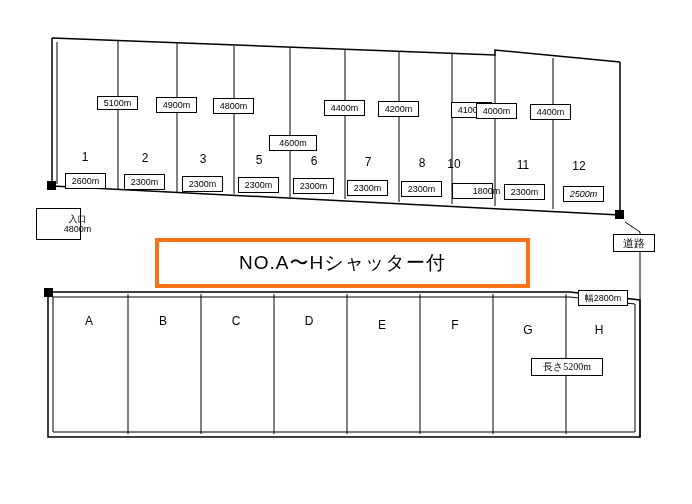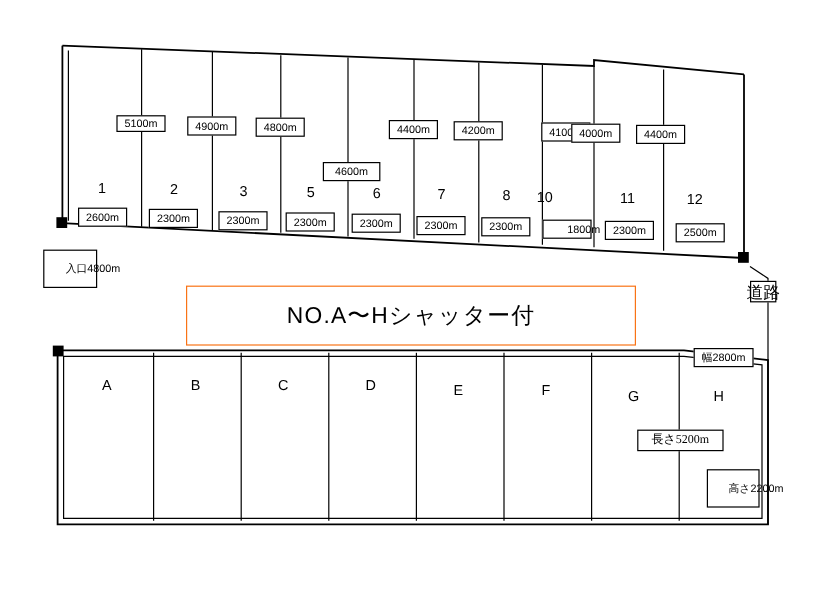--- a/index.html
+++ b/index.html
@@ -44,28 +44,28 @@
     color: #000;
     text-align: center;
     white-space: nowrap;
     background: transparent;
     border: none;
     display: flex;
     align-items: center;
     justify-content: center;
   }
   .lbl.two-line {
-    flex-direction: row;
+    flex-direction: column;
     line-height: 1.15;
     padding-left: 38px;
   }
   .big-box {
     position: absolute;
     box-sizing: border-box;
-    border: 1px solid #f97316;
+    border: 4px solid #f97316;
     background: #ffffff;
     display: flex;
     align-items: center;
     justify-content: center;
     font-size: 19px;
     color: #000;
     letter-spacing: 1px;
   }
 </style>
 </head>
@@ -138,41 +138,37 @@
 
   <div class="lbl" style="left:65px;  top:173px; width:41px; height:16px;">2600m</div>
   <div class="lbl" style="left:124px; top:174px; width:41px; height:16px;">2300m</div>
   <div class="lbl" style="left:182px; top:176px; width:41px; height:16px;">2300m</div>
   <div class="lbl" style="left:238px; top:177px; width:41px; height:16px;">2300m</div>
   <div class="lbl" style="left:293px; top:178px; width:41px; height:16px;">2300m</div>
   <div class="lbl" style="left:347px; top:180px; width:41px; height:16px;">2300m</div>
   <div class="lbl" style="left:401px; top:181px; width:41px; height:16px;">2300m</div>
   <div class="lbl" style="left:452px; top:183px; width:41px; height:16px;padding-left:28px;">1800m</div>
   <div class="lbl" style="left:504px; top:184px; width:41px; height:16px;">2300m</div>
-  <div class="lbl" style="left:563px; top:186px; width:41px; height:16px;">2500m</div>
+  <div class="lbl" style="left:563px; top:186px; width:41px; height:16px;font-style:italic;">2500m</div>
 
   <div class="lbl two-line" style="left:36px; top:208px; width:45px; height:32px;">
     <span>入口</span>
     <span>4800m</span>
   </div>
 
 
-  <div class="lbl" style="left:613px; top:234px; width:22px; height:18px; font-size:14px;margin-left:12px;">道路</div>
+  <div class="lbl" style="left:613px; top:234px; width:42px; height:18px; font-size:11px;">道路</div>
 
   <div class="big-box" style="left:155px; top:238px; width:375px; height:50px;">NO.A〜Hシャッター付</div>
 
   <div class="plain" style="left:78px;  top:313px; width:22px; height:16px;">A</div>
   <div class="plain" style="left:152px; top:313px; width:22px; height:16px;">B</div>
   <div class="plain" style="left:225px; top:313px; width:22px; height:16px;">C</div>
   <div class="plain" style="left:298px; top:313px; width:22px; height:16px;">D</div>
   <div class="plain" style="left:371px; top:317px; width:22px; height:16px;">E</div>
   <div class="plain" style="left:444px; top:317px; width:22px; height:16px;">F</div>
   <div class="plain" style="left:517px; top:322px; width:22px; height:16px;">G</div>
   <div class="plain" style="left:588px; top:322px; width:22px; height:16px;">H</div>
 
   <div class="lbl" style="left:578px; top:290px; width:50px; height:16px;text-align:right;">幅2800m</div>
   <div class="lbl" style="left:531px; top:358px; width:72px; height:18px; font-size:10px;font-family:Liberation Serif, serif;">長さ5200m</div>
-  <div class="lbl two-line" style="left:589px; top:391px; width:44px; height:32px;">
-    <span>高さ</span>
-    <span>2200m</span>
-  </div>
 
 </div>
 
 </body></html>

